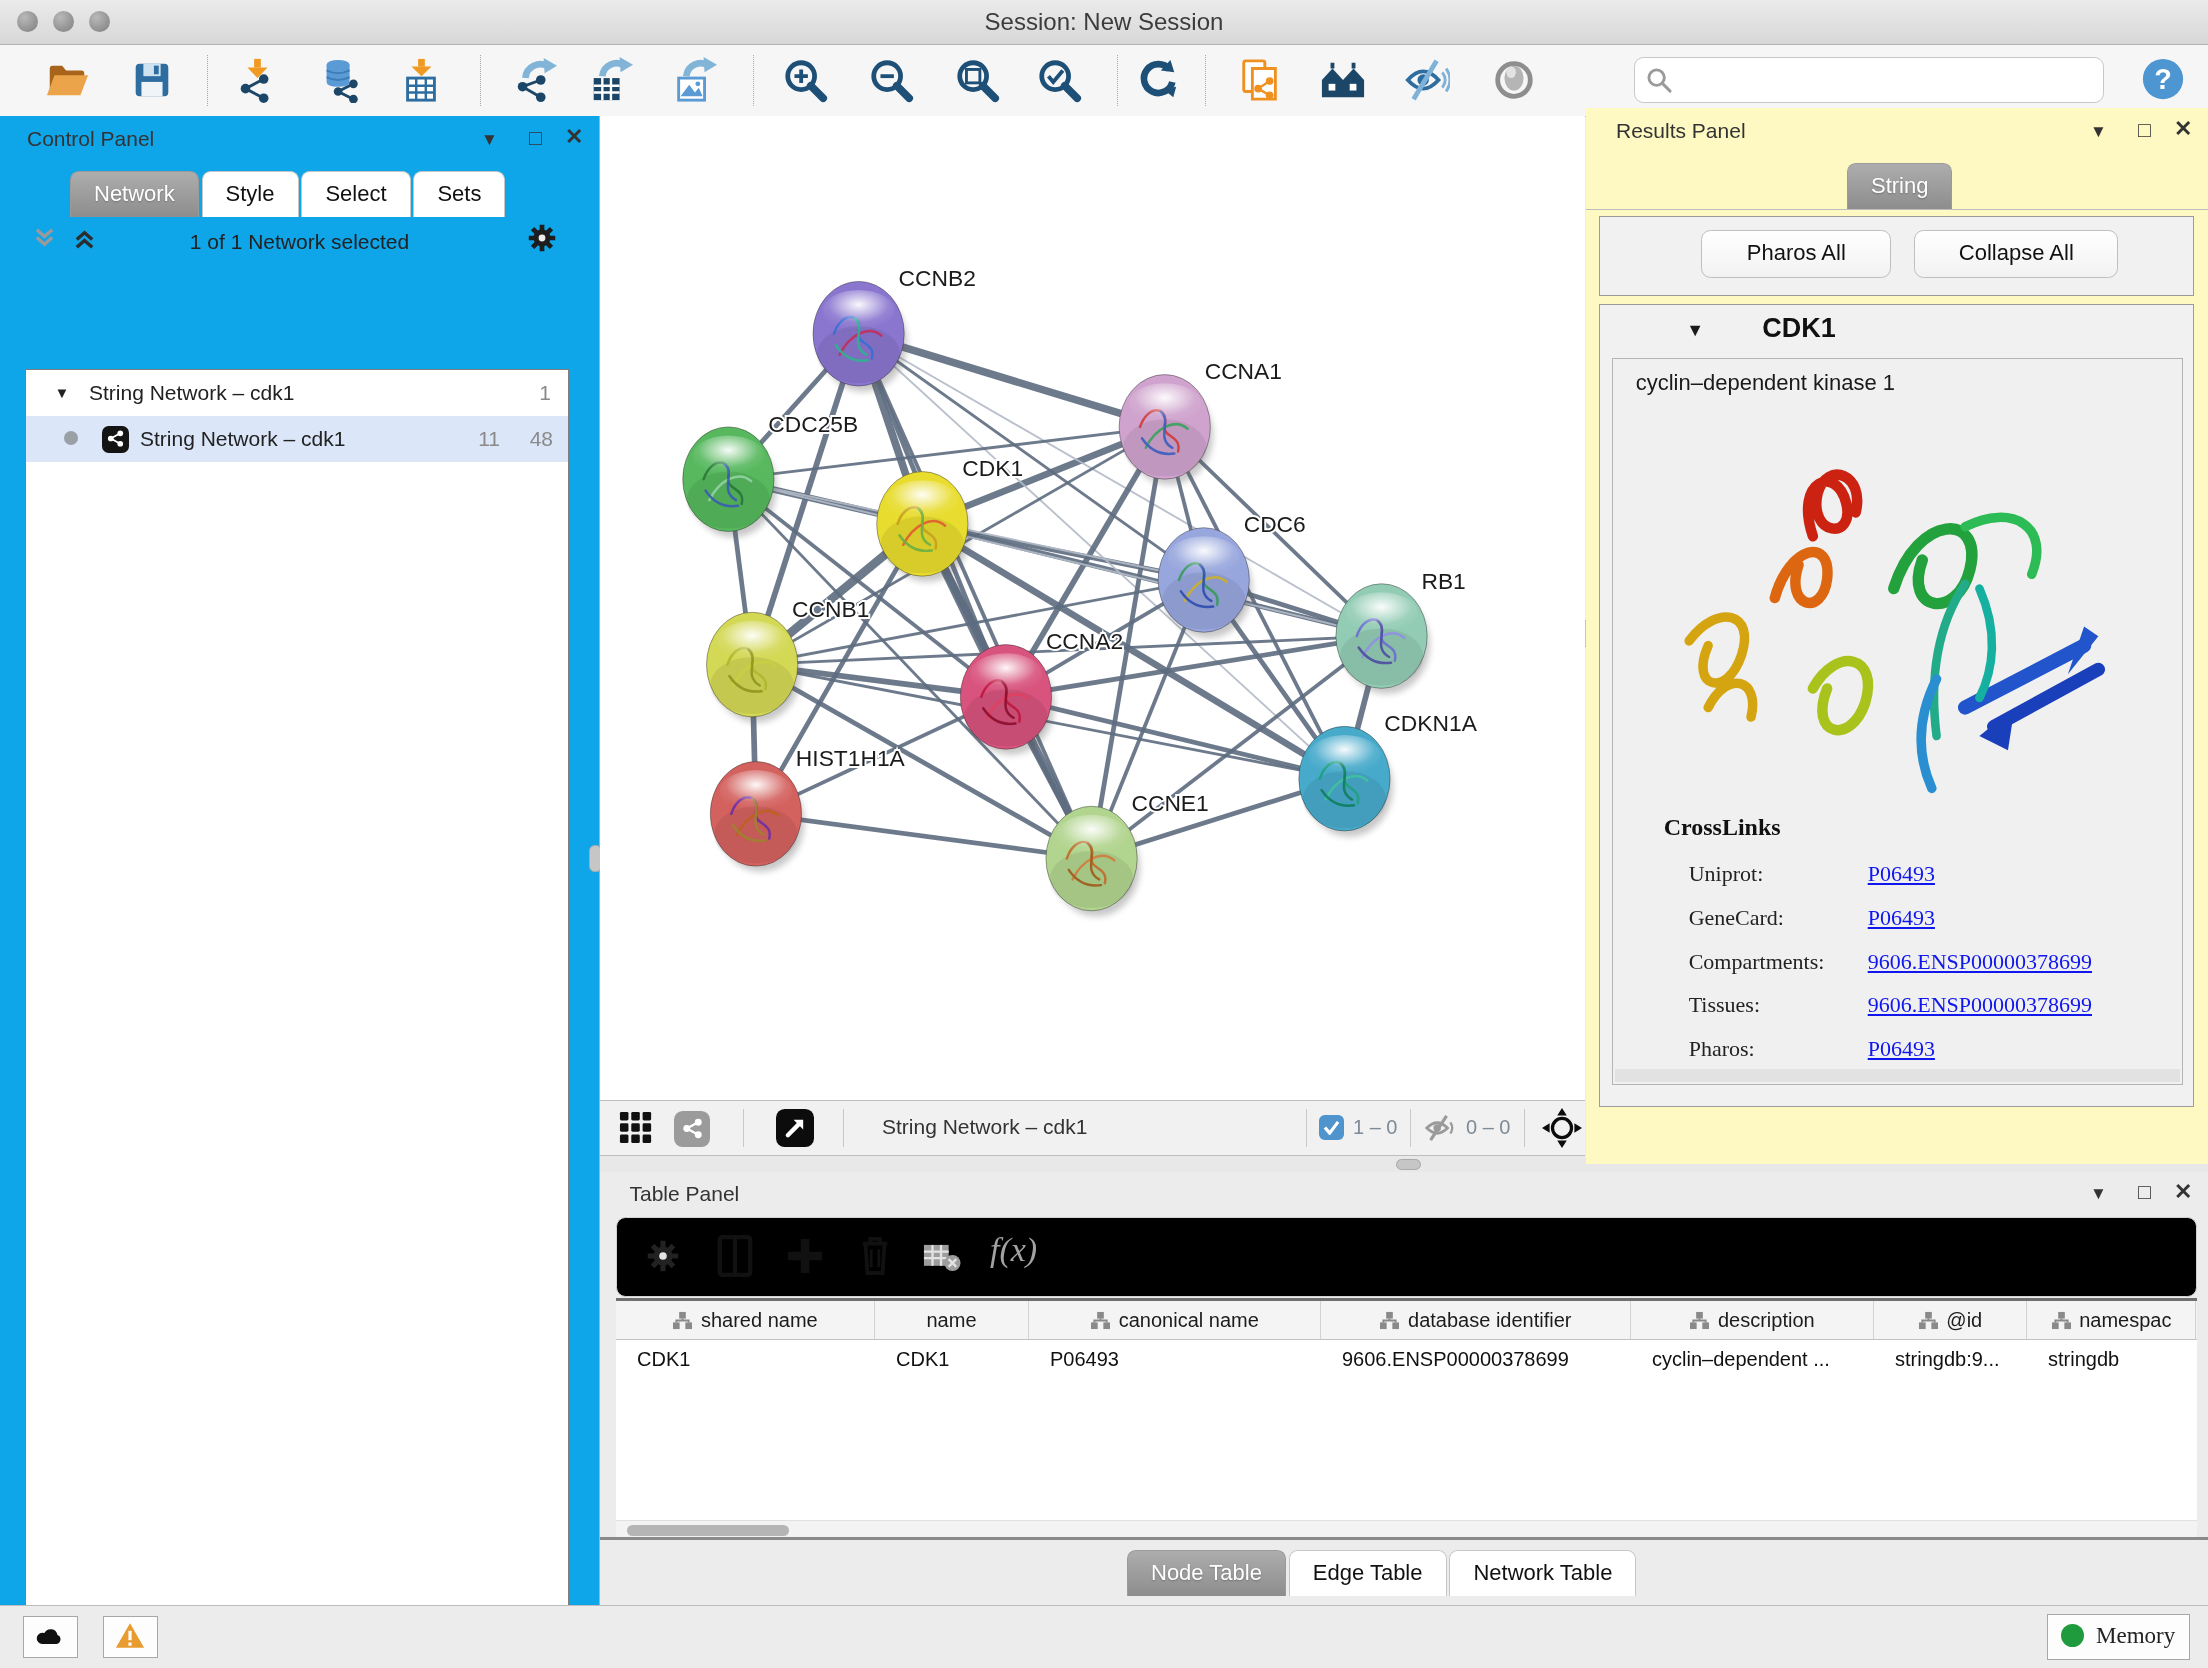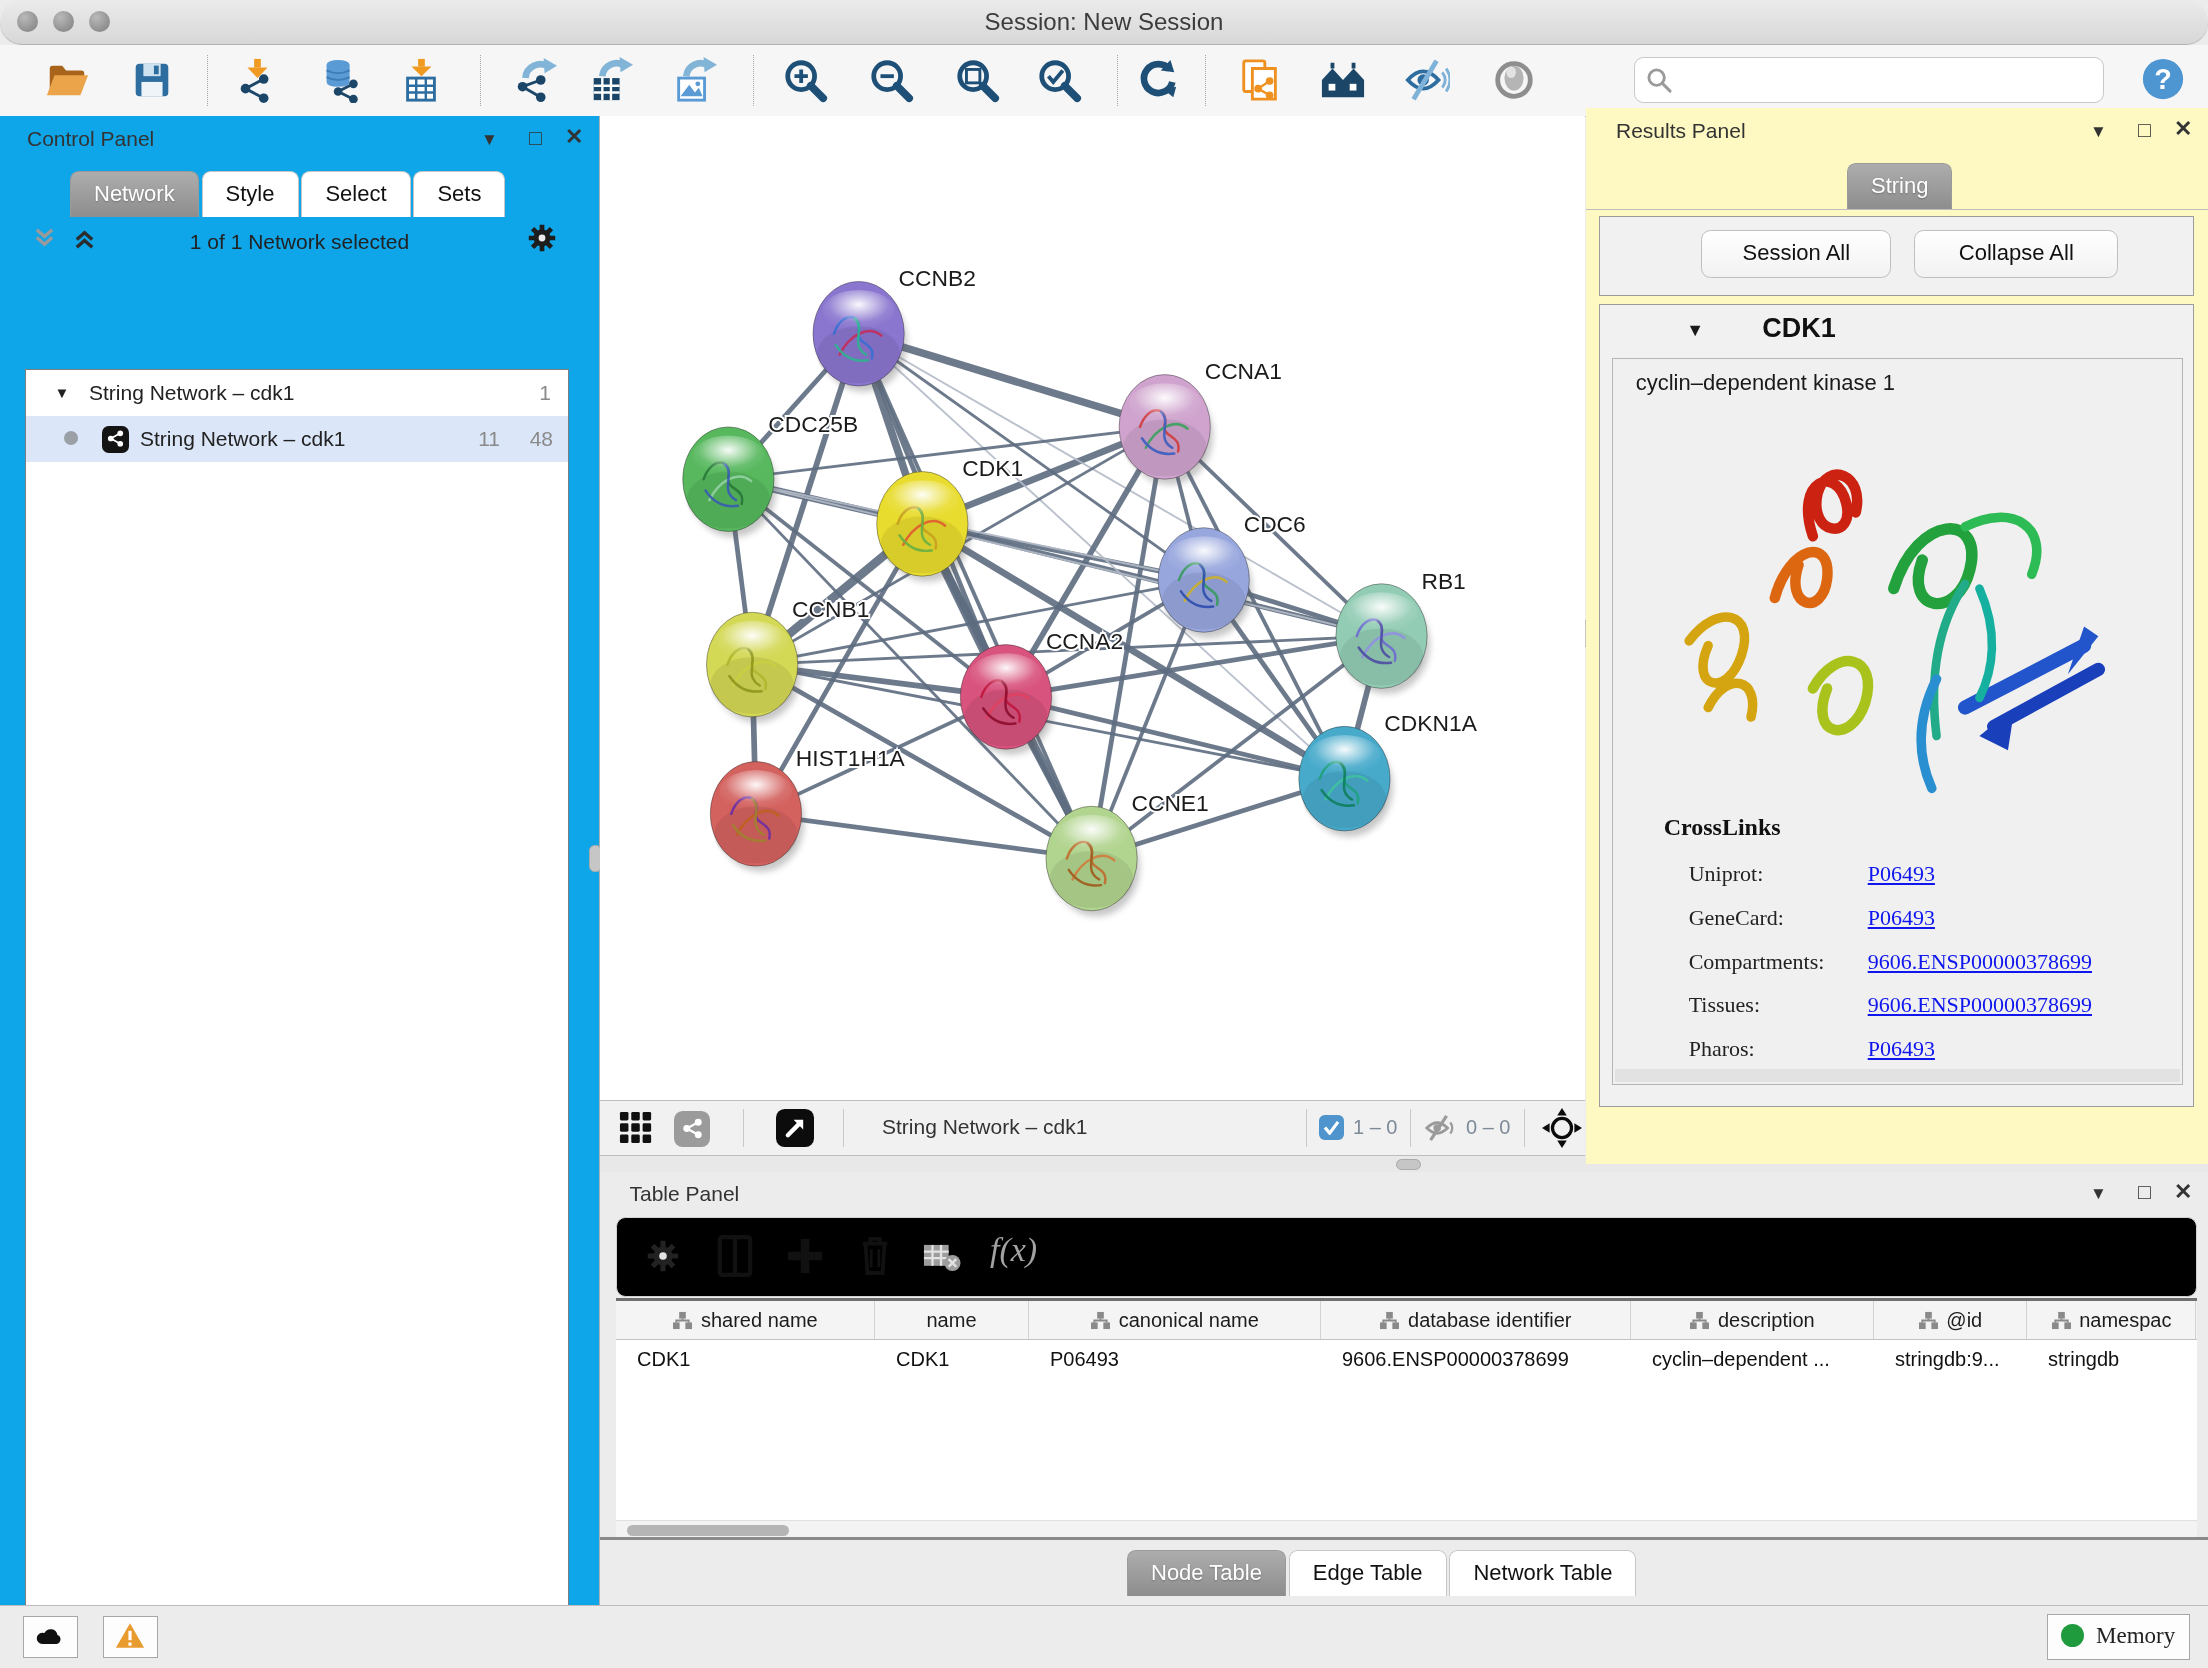--- a/index.html
+++ b/index.html
@@ -3,21 +3,21 @@
 <meta charset="utf-8">
 <style>
   html,body{margin:0;padding:0;}
   body{width:2208px;height:1668px;overflow:hidden;background:#ececec;
        font-family:"Liberation Sans",sans-serif;color:#222;}
   #app{position:relative;width:2208px;height:1668px;}
   .abs{position:absolute;}
 
   
   .titlebar{left:0;top:0;width:2208px;height:44px;
-    background:linear-gradient(#ebebeb,#d7d7d7);border-bottom:1px solid #b2b2b2;border-radius:22px;}
+    background:linear-gradient(#ebebeb,#d7d7d7);border-bottom:1px solid #b2b2b2;}
   .tl{position:absolute;top:11.4px;width:21px;height:21px;border-radius:50%;
     background:radial-gradient(circle at 35% 30%,#b9b9b9,#7d7d7d);}
   .title-text{position:absolute;top:7.6px;left:0;right:0;text-align:center;
     font-size:24px;color:#3c3c3c;}
 
   
   .toolbar{left:0;top:45px;width:2208px;height:71px;background:#f6f6f6;
     border-bottom:1px solid #bdbdbd;}
   .tbi{position:absolute;top:12.4px;width:46px;height:46px;}
   .tbsep{position:absolute;top:9.5px;height:51px;width:0;border-left:1.9px dotted #a8a8a8;}
@@ -547,21 +547,21 @@
     <div class="abs panel-title" style="left:30px;top:11.4px">Results Panel</div>
     <span class="ph-ic" style="left:504px;top:15px">▼</span>
     <span class="ph-ic" style="left:552px;top:13.3px;font-size:21px">□</span>
     <span class="ph-ic" style="left:588px;top:12.4px;font-size:22px;font-weight:bold">✕</span>
     <div class="abs" style="left:261px;top:55px">
       <span class="tab sel">String</span>
     </div>
     <div class="abs" style="left:0;top:101px;width:622px;height:1px;background:#bdbdbd"></div>
 
     <div class="abs rp-box" style="left:13.3px;top:108px;width:595px;height:80px">
-      <span class="btn abs" style="left:101px;top:13.3px;width:188px;height:46px;line-height:44px">Session All</span>
+      <span class="btn abs" style="left:101px;top:13.3px;width:188px;height:46px;line-height:44px">Pharos All</span>
       <span class="btn abs" style="left:314px;top:13.3px;width:202px;height:46px;line-height:44px">Collapse All</span>
     </div>
 
     <div class="abs rp-box" style="left:13.3px;top:196px;width:595px;height:803px">
       <span class="abs" style="left:86px;top:15px;font-size:18px;color:#1a1a1a">▼</span>
       <span class="abs" style="left:162px;top:7.6px;font-size:27px;font-weight:bold;color:#111">CDK1</span>
       <div class="rp-inner">
         <div class="abs" style="left:23px;top:11.4px;font-size:22px;color:#1a1a1a">cyclin–dependent kinase 1</div>
 
         <svg class="abs" style="left:38px;top:63px" width="495" height="394" viewBox="0 0 520 414">

